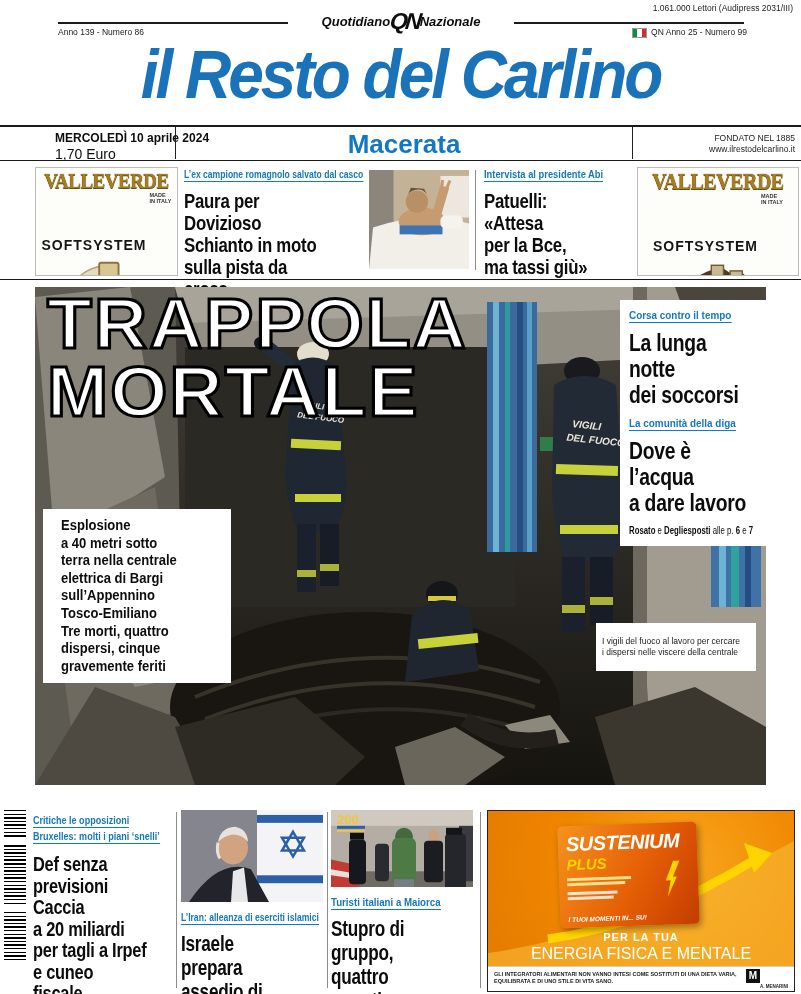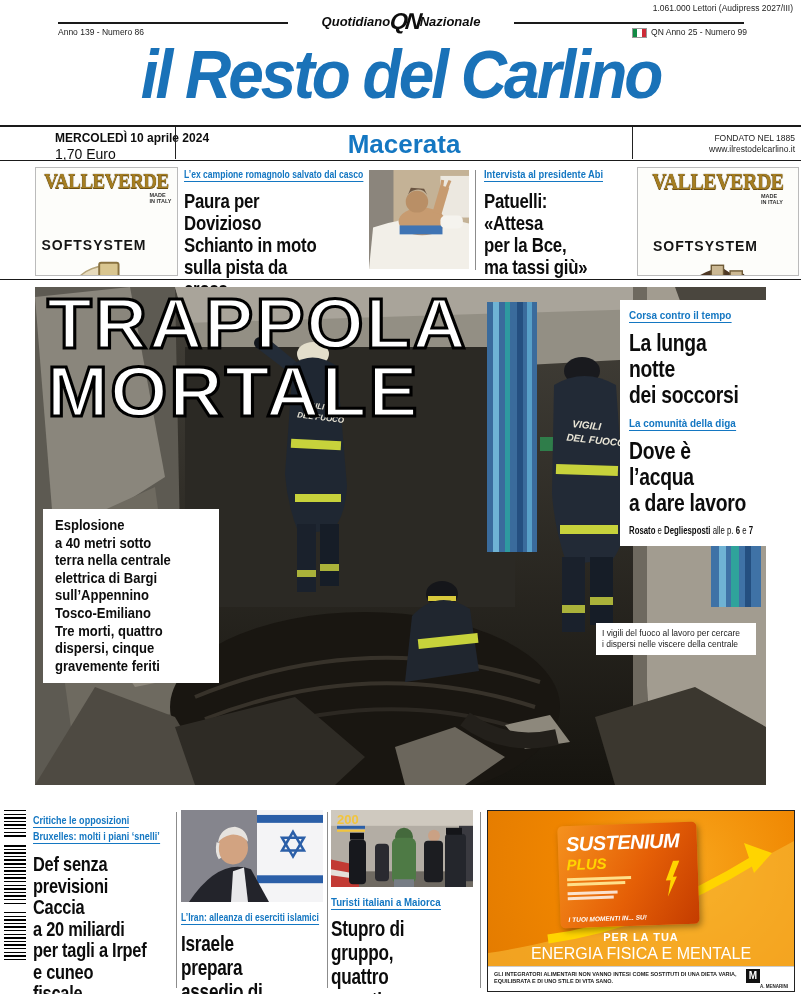--- a/index.html
+++ b/index.html
@@ -22,21 +22,21 @@
   .vvsys{color:#151515;font-weight:600;letter-spacing:1px;margin-top:45px;}
   .vvmade{font-size:5.5px;font-weight:700;color:#333;line-height:6px;white-space:pre-line;}
   .flag{display:inline-block;width:13px;height:8px;border:0.5px solid #999;vertical-align:middle;margin-right:4px;}
   .flag span{display:inline-block;width:4.3px;height:8px;vertical-align:top;}
   .barseg{width:22px;background:repeating-linear-gradient(180deg,#000 0 1.5px,#fff 1.5px 3.6px);}
   .sustfoot{background:#fff;border-top:1px solid #ccc;}
 </style>
 </head>
 <body>
 
-<div class="abs" style="top:3px;right:8px;font-size:8.5px;color:#222">1.061.000 Lettori (Audipress 2027/III)</div>
+<div class="abs" style="top:3px;right:8px;font-size:8.5px;color:#222">1.061.000 Lettori (Audipress 2031/III)</div>
 
 <div class="abs hr" style="left:58px;top:22px;width:230px;height:2px"></div>
 <div class="abs hr" style="left:514px;top:22px;width:230px;height:2px"></div>
 <div class="abs" style="left:290px;top:8px;width:222px;display:flex;align-items:center;justify-content:center;">
   <span style="font-size:13px;font-weight:800;font-style:italic">Quotidiano</span>
   <span style="font-size:23px;font-weight:900;font-style:italic;letter-spacing:-2.5px;transform:skewX(-6deg)">QN</span>
   <span style="font-size:13px;font-weight:800;font-style:italic">Nazionale</span>
 </div>
 
 <div class="abs" style="left:58px;top:27px;font-size:8.5px;color:#222">Anno 139 - Numero 86</div>
@@ -205,21 +205,21 @@
       <rect x="12" y="248" width="23" height="8" fill="#aab23a"></rect>
       <rect x="40" y="240" width="23" height="8" fill="#aab23a"></rect>
     </g>
   </svg>
 
   
   <div class="abs herotitle" style="left:12px;top:4px">TRAPPOLA</div>
   <div class="abs herotitle" style="left:12px;top:72px">MORTALE</div>
 
   
-  <div class="whitebox" style="left:8px;top:222px;width:152px;padding:8px 12px">
+  <div class="whitebox" style="left:8px;top:222px;width:152px;padding:8px 18px">
     <div class="pre" style="font-size:14px;line-height:17.6px;font-weight:700;transform:scaleX(0.93);transform-origin:0 0">Esplosione
 a 40 metri sotto
 terra nella centrale
 elettrica di Bargi
 sull’Appennino
 Tosco-Emiliano
 Tre morti, quattro
 dispersi, cinque
 gravemente feriti</div>
   </div>
@@ -238,21 +238,21 @@
   <div class="whitebox" style="left:585px;top:121px;width:150px;padding:9px 9px 10px">
     <div class="kick" style="transform:scaleX(0.9)"><span class="u">La comunità della diga</span></div>
     <div class="hl" style="font-size:23px;line-height:26px;margin-top:7px;transform:scaleX(0.84)">Dove è l’acqua
 a dare lavoro</div>
     <div class="by" style="margin-top:9px;font-size:10px;transform:scaleX(0.78)">
       <span class="b">Rosato</span><span> e </span><span class="b">Degliesposti</span><span> alle p. </span><span class="b">6</span><span> e </span><span class="b">7</span>
     </div>
   </div>
 
   
-  <div class="whitebox" style="left:561px;top:336px;width:148px;padding:5px 6px">
+  <div class="whitebox" style="left:561px;top:336px;width:148px;padding:13px 6px">
     <div class="pre" style="font-size:8.5px;line-height:11px;color:#222">I vigili del fuoco al lavoro per cercare
 i dispersi nelle viscere della centrale</div>
   </div>
 
   
 </div>
 
 <div class="abs" style="left:4px;top:810px">
   <div class="barseg" style="height:28px"></div>
   <div style="height:7px"></div>

